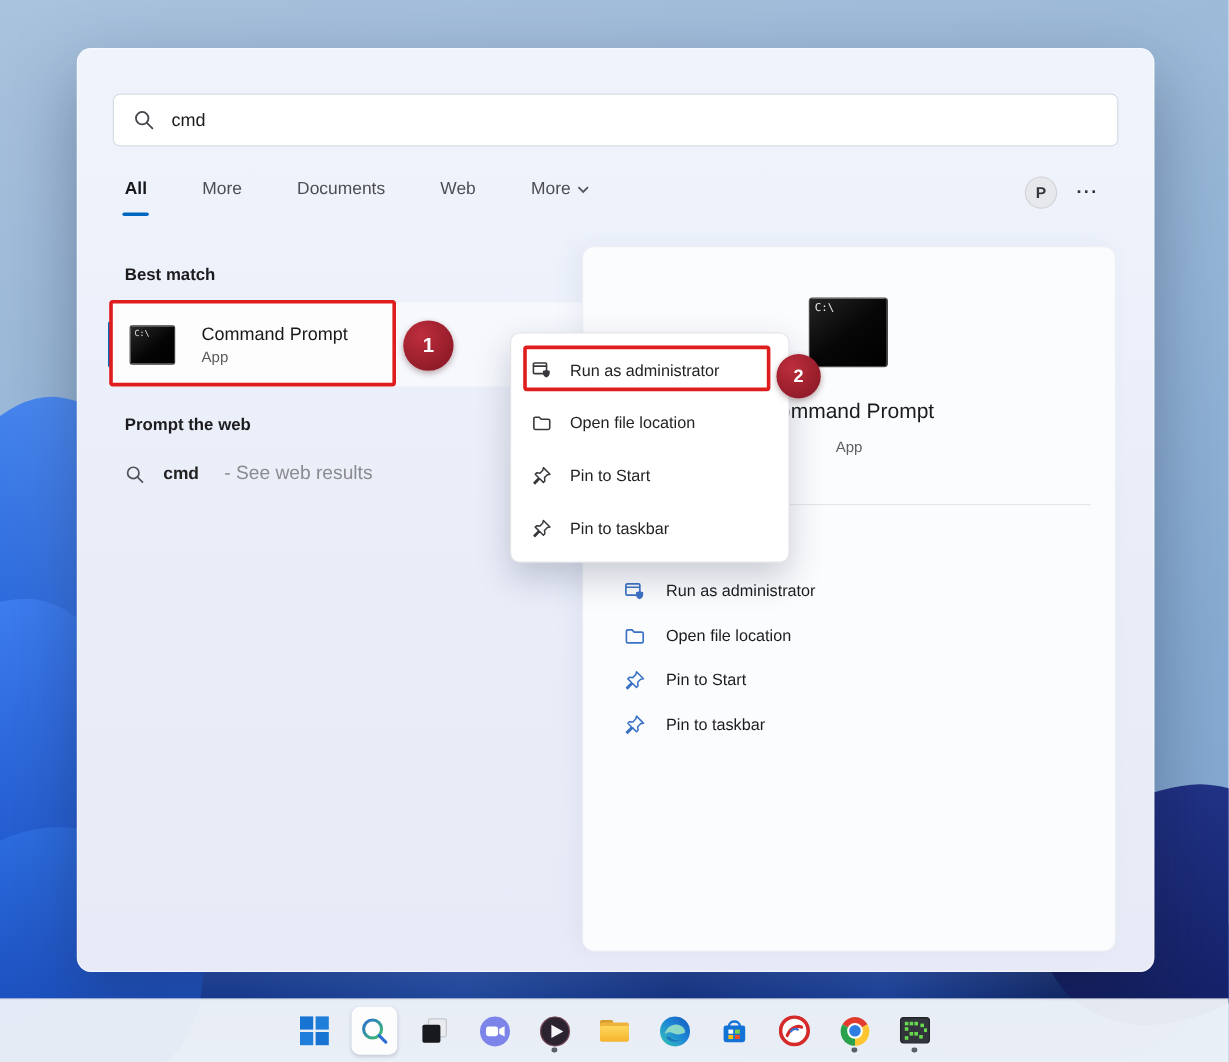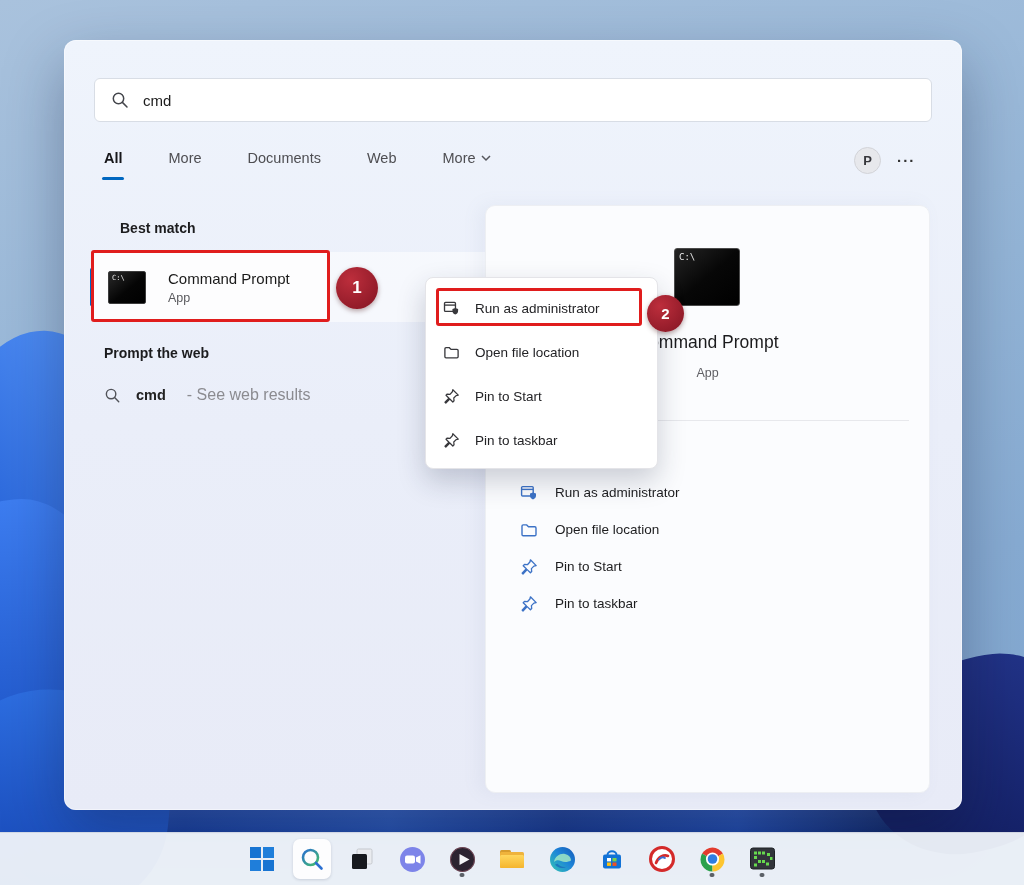--- a/index.html
+++ b/index.html
@@ -41,21 +41,21 @@
            width:22px; height:3px; border-radius:2px; background:#0067c0; }
   .chev { width:10px; height:7px; }
 
   .avatar { position:absolute; left:790px; top:107px; width:27px; height:27px; border-radius:50%;
            background:#e7e8ec; border:1px solid #d2d3d8; color:#37373c; font-size:13px; font-weight:700;
            display:flex; align-items:center; justify-content:center; }
   .more-dots { position:absolute; left:833px; top:108px; font-size:15px; font-weight:700; color:#333;
            letter-spacing:2px; }
 
   .section-h { position:absolute; font-size:14px; font-weight:700; color:#1c1c1e; }
-  .h-best { left:56px; top:180px; }
+  .h-best { left:40px; top:180px; }
   .h-web  { left:40px; top:305px; }
 
   .best-row-bg { position:absolute; left:30px; top:212px; width:420px; height:70px; border-radius:6px;
            background:rgba(255,255,255,.55); }
   .sel-bar { position:absolute; left:26px; top:228px; width:3px; height:38px; border-radius:2px; background:#0067c0; }
   .best-item { position:absolute; left:30px; top:212px; width:236px; height:70px; display:flex;
            align-items:center; padding-left:14px; background:#fdfdfe; border-radius:4px; }
   .cmd-ico { width:38px; height:33px; border-radius:2px; background:linear-gradient(140deg,#2a2a2a 0%,#050505 55%,#000 100%);
            border:1px solid #3c3c3c; color:#e8e8e8; font-family:"DejaVu Sans Mono",monospace;
            font-size:7px; padding:2px 0 0 3px; flex:0 0 auto; }

